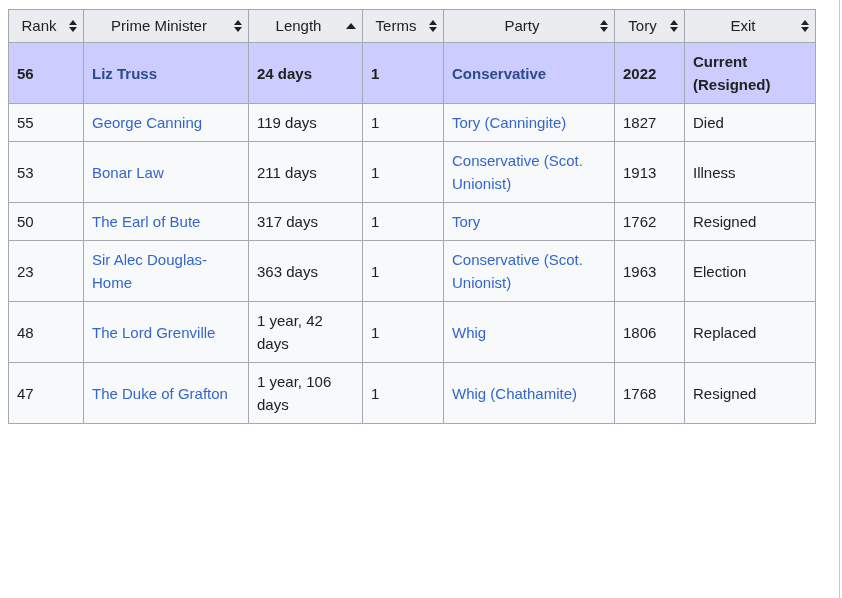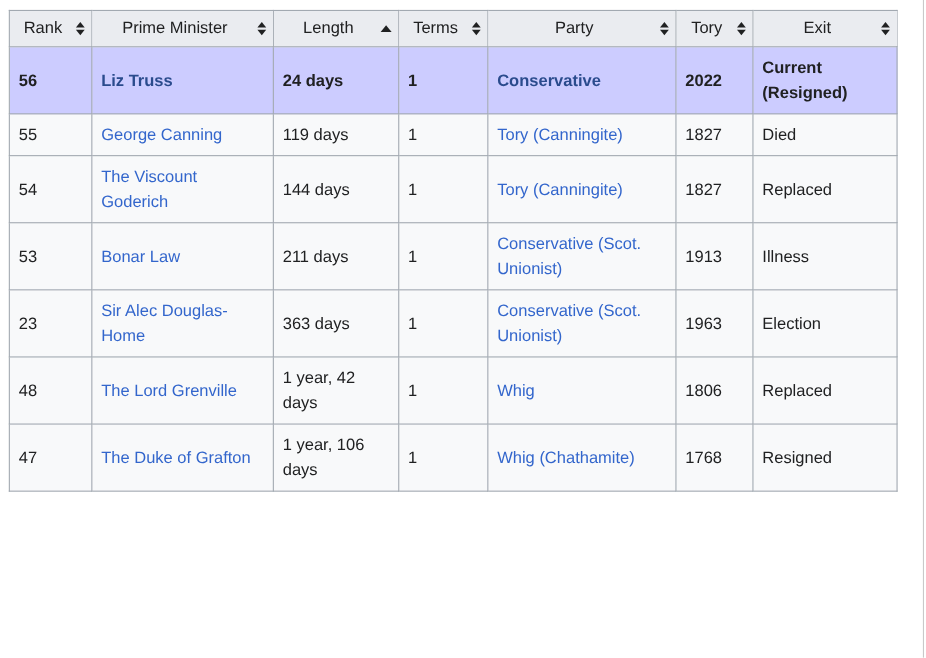--- a/index.html
+++ b/index.html
@@ -91,36 +91,36 @@
         <tr>
           <td>55</td>
           <td><a href="#">George Canning</a></td>
           <td>119 days</td>
           <td>1</td>
           <td><a href="#">Tory (Canningite)</a></td>
           <td>1827</td>
           <td>Died</td>
         </tr>
         <tr>
-          <td>54</td>
-          <td><a href="#">The Viscount Goderich</a></td>
-          <td>144 days</td>
-          <td>1</td>
-          <td><a href="#">Tory (Canningite)</a></td>
-          <td>1827</td>
-          <td>Replaced</td>
-        </tr>
-        <tr>
           <td>53</td>
           <td><a href="#">Bonar Law</a></td>
           <td>211 days</td>
           <td>1</td>
           <td><a href="#">Conservative (Scot. Unionist)</a></td>
           <td>1913</td>
           <td>Illness</td>
+        </tr>
+        <tr>
+          <td>50</td>
+          <td><a href="#">The Earl of Bute</a></td>
+          <td>317 days</td>
+          <td>1</td>
+          <td><a href="#">Tory</a></td>
+          <td>1762</td>
+          <td>Resigned</td>
         </tr>
         <tr>
           <td>23</td>
           <td><a href="#">Sir Alec Douglas-Home</a></td>
           <td>363 days</td>
           <td>1</td>
           <td><a href="#">Conservative (Scot. Unionist)</a></td>
           <td>1963</td>
           <td>Election</td>
         </tr>

